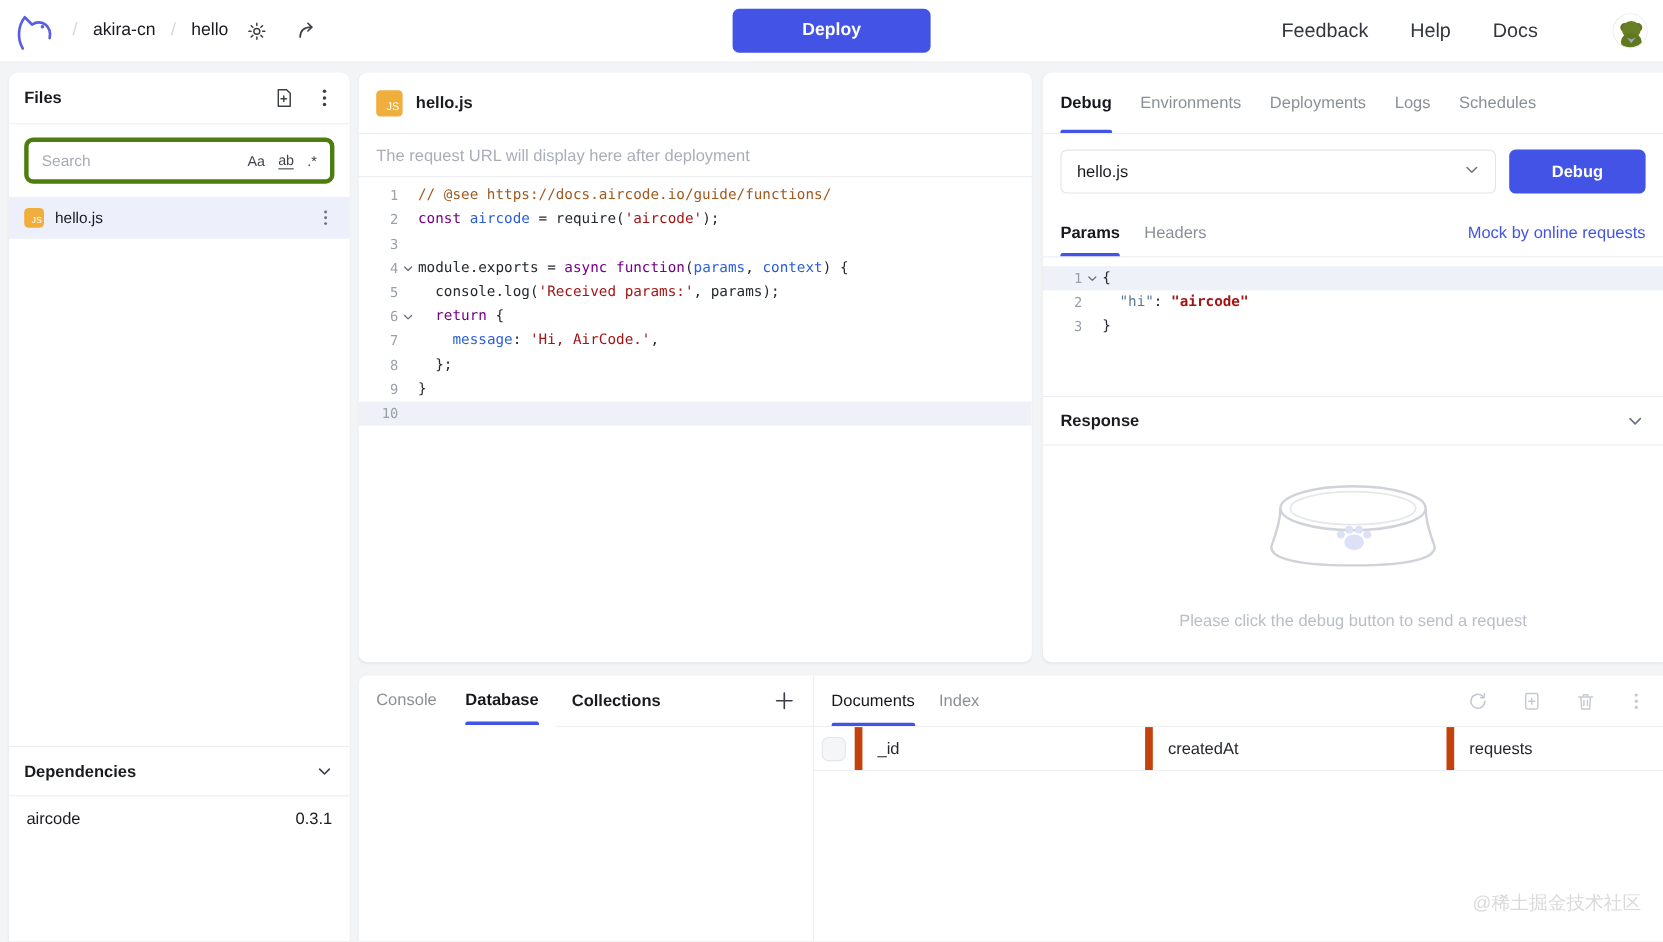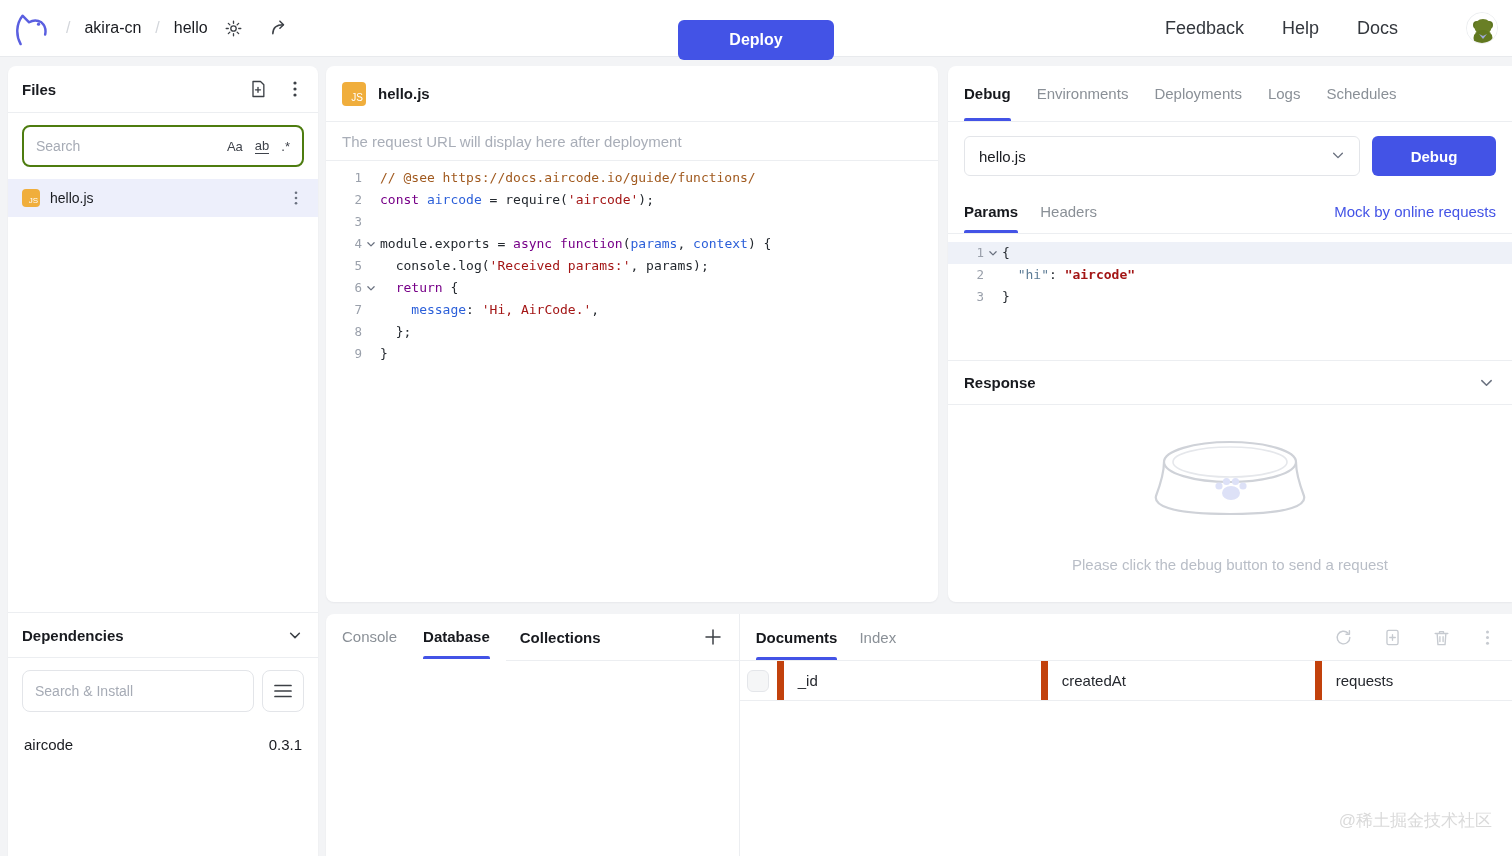--- a/index.html
+++ b/index.html
@@ -5,38 +5,38 @@
   * { margin:0; padding:0; box-sizing:border-box; }
   html,body { width:1512px; height:856px; font-family:"Liberation Sans","DejaVu Sans",sans-serif; background:#f3f4f6; overflow:hidden; }
   .app { position:relative; width:1512px; height:856px; }
 
   
   .topbar { position:absolute; left:0; top:0; width:1512px; height:57px; background:#fff; border-bottom:1px solid #e8eaed; display:flex; align-items:center; padding:0 14px; }
   .crumbs { display:flex; align-items:center; gap:14px; }
   .crumb-sep { color:#d3d6db; font-size:16px; }
   .crumb { font-size:16px; color:#191b20; }
   .icon-btn { background:none; border:none; cursor:pointer; display:flex; align-items:center; justify-content:center; padding:2px; }
-  .deploy-btn { position:absolute; left:50%; transform:translateX(-50%); top:8px; width:156px; height:40px; background:#4353e6; color:#fff; font-size:16px; font-weight:700; border:none; border-radius:6px; cursor:pointer; font-family:inherit;margin-top:12px; }
+  .deploy-btn { position:absolute; left:50%; transform:translateX(-50%); top:8px; width:180px; height:40px; background:#4353e6; color:#fff; font-size:16px; font-weight:700; border:none; border-radius:6px; cursor:pointer; font-family:inherit; }
   .top-nav { margin-left:auto; display:flex; align-items:center; gap:38px; }
   .top-link { font-size:18px; color:#33373d; cursor:pointer; background:none; border:none; font-family:inherit; }
   .avatar { width:32px; height:32px; border-radius:50%; margin-left:30px; margin-right:0; overflow:hidden; background:#fff; border:1px solid #eceef0; cursor:pointer; position:relative; }
 
   
   .card { position:absolute; background:#fff; border-radius:8px; box-shadow:0 1px 2px rgba(20,22,40,.05); }
   .sidebar   { left:8px;   top:66px; width:310px; height:790px; border-radius:8px 8px 0 0; display:flex; flex-direction:column; }
   .editor-card { left:326px; top:66px; width:612px; height:536px; display:flex; flex-direction:column; overflow:hidden; }
   .debug-card  { left:948px; top:66px; width:564px; height:536px; display:flex; flex-direction:column; overflow:hidden; border-radius:8px 0 0 8px; }
   .bottom-card { left:326px; top:614px; width:1186px; height:242px; display:flex; flex-direction:row; overflow:hidden; border-radius:8px 0 0 0; }
   .hr { height:1px; background:#eceef1; flex:none; }
 
   
   .files-header { height:46px; display:flex; align-items:center; padding:0 14px; flex:none; }
   .panel-title { font-size:15px; font-weight:700; color:#191b20; }
   .files-header .icons { margin-left:auto; display:flex; align-items:center; gap:16px; }
-  .search-box { margin:12px 14px; height:42px; border:2px solid #4d7c0f; border-radius:8px; display:flex; align-items:center; padding:0 12px; flex:none; gap:8px; }
+  .search-box { margin:12px 14px; height:42px; border:4px solid #4d7c0f; border-radius:8px; display:flex; align-items:center; padding:0 12px; flex:none; gap:8px; }
   .search-box input { border:none; outline:none; flex:1; font-size:14px; color:#191b20; font-family:inherit; min-width:0; }
   .search-box input::placeholder { color:#a6abb5; }
   .search-opts { display:flex; align-items:center; gap:12px; font-size:13px; color:#3f434b; }
   .search-opt { cursor:pointer; }
   .search-opt.uline { border-bottom:1px solid #3f434b; }
   .file-item { height:38px; display:flex; align-items:center; padding:0 14px; background:#edeffb; cursor:pointer; flex:none; gap:10px; }
   .js-badge { background:#f0ae3c; color:#fff; font-weight:400; border-radius:4px; display:flex; align-items:flex-end; justify-content:flex-end; }
   .js-badge.sm { width:18px; height:18px; font-size:8px; padding:2px 2px; }
   .js-badge.md { width:24px; height:24px; font-size:10px; padding:3px 3px; }
   .file-name { font-size:14px; color:#191b20; }
@@ -203,28 +203,20 @@
     <div class="hr"></div>
     <div class="deps-header">
       <span class="panel-title">Dependencies</span>
       <span class="icon-btn">
         <svg width="14" height="14" viewBox="0 0 16 16" fill="none" stroke="#3c4046" stroke-width="1.7" stroke-linecap="round" stroke-linejoin="round">
             <path d="M3 6l5 5 5-5"></path>
           </svg>
       </span>
     </div>
     <div class="hr"></div>
-    <div class="deps-search-row">
-      <input class="deps-search" type="text" placeholder="Search &amp; Install" style="">
-      <span class="deps-filter-btn">
-        <svg width="20" height="16" viewBox="0 0 20 16" fill="none" stroke="#3c4046" stroke-width="1.7" stroke-linecap="round">
-            <path d="M2 2.5h16M2 8h16M2 13.5h16"></path>
-          </svg>
-      </span>
-    </div>
     <div class="dep-item">
       <span>aircode</span>
       <span class="dep-version">0.3.1</span>
     </div>
     <div style="height:92px;flex:none;"></div>
   </div>
 
   <div class="card editor-card">
     <div class="editor-header">
       <span class="js-badge md">JS</span>
@@ -279,20 +271,25 @@
         </div>
         <div class="code-line">
           <span class="ln">8</span>
           <span class="fold"></span>
           <span class="code-text"><span class="tok-pl">  };</span></span>
         </div>
         <div class="code-line">
           <span class="ln">9</span>
           <span class="fold"></span>
           <span class="code-text"><span class="tok-pl">}</span></span>
+        </div>
+        <div class="code-line active">
+          <span class="ln">10</span>
+          <span class="fold"></span>
+          <span class="code-text"></span>
         </div>
       </div>
   </div>
 
   <div class="card debug-card">
     <div class="tabs-row">
       <button class="tab active">Debug</button>
       <button class="tab">Environments</button>
       <button class="tab">Deployments</button>
       <button class="tab">Logs</button>
@@ -377,21 +374,21 @@
           <span class="icon-btn">
             <svg width="20" height="20" viewBox="0 0 20 20" fill="none" stroke="#3c4046" stroke-width="1.5" stroke-linecap="round">
                 <path d="M10 3v14M3 10h14"></path>
               </svg>
           </span>
         </div>
         <div class="collections-body"></div>
       </div>
       <div class="docs-col">
         <div class="docs-tabs-row">
-          <button class="tab active" style="font-weight:700;">Documents</button>
+          <button class="tab active" style="font-weight:400;">Documents</button>
           <button class="tab">Index</button>
           <span class="docs-actions">
             <span class="icon-btn">
               <svg width="19" height="19" viewBox="0 0 24 24" fill="none" stroke="#c6cad0" stroke-width="1.8" stroke-linecap="round" stroke-linejoin="round">
                 <path d="M20 12a8 8 0 1 1-2.4-5.7"></path>
                   <path d="M19.5 3.5v4.3h-4.3"></path>
               </svg>
             </span>
             <span class="icon-btn">
               <svg width="19" height="19" viewBox="0 0 24 24" fill="none" stroke="#c6cad0" stroke-width="1.7" stroke-linejoin="round" stroke-linecap="round">

